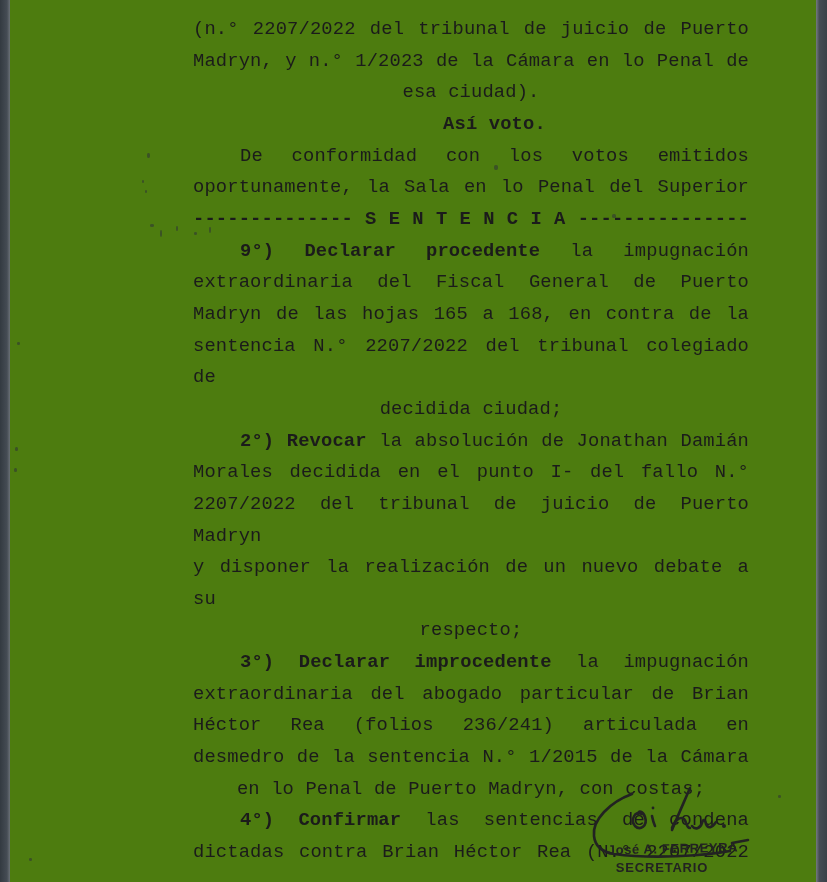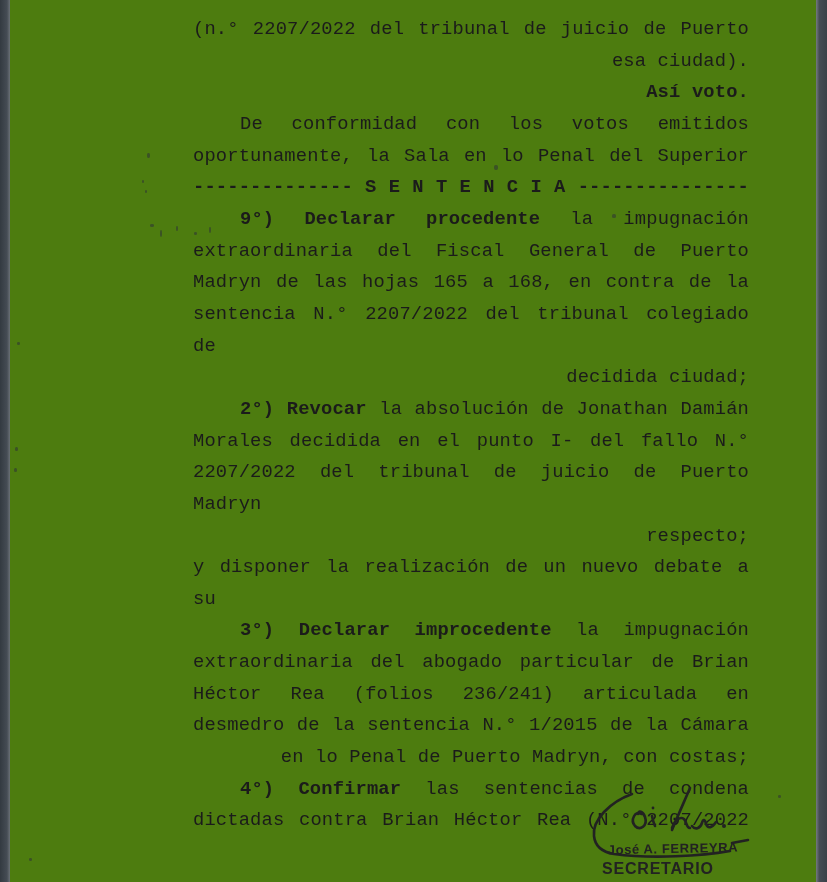--- a/index.html
+++ b/index.html
@@ -24,57 +24,58 @@
   }
   .clip-top {
     height:10px; overflow:hidden; position:relative;
   }
   .clip-top .ln { margin-top:-24px; }
   .body-lines { margin-top:4px; }
   .ln {
     font-size:18.8px;
     line-height:31.65px;
     white-space:normal;
-    text-align:right;
+    text-align:center;
     letter-spacing:0.15px;
   }
   .ln.j { text-align:justify; text-align-last:justify; }
   .ln.ind { text-indent:47px; }
   .b { font-weight:bold; }
   
   .sig-svg { position:absolute; left:572px; top:786px; pointer-events:none; z-index:3; }
   .sig-name {
     position:absolute; left:598px; top:841px; width:150px;
     font-family:"Liberation Sans", sans-serif;
     font-weight:bold; font-size:13px; letter-spacing:0.6px;
     text-align:center; transform:rotate(-1.2deg); color:#222; z-index:2;
   }
   .sig-role {
     position:absolute; left:602px; top:860px; width:120px;
     font-family:"Liberation Sans", sans-serif;
-    font-weight:bold; font-size:16px; letter-spacing:0.8px;
-    text-align:left; color:#222; z-index:2;
+    font-weight:bold; font-size:13px; letter-spacing:0.8px;
+    text-align:center; color:#222; z-index:2;
   }
   .speck { position:absolute; background:rgba(45,50,56,0.55); border-radius:40%; z-index:1; }
 </style>
 </head>
 <body>
 
 <div class="page">
 
   <div class="scan-edge-left"></div>
   <div class="scan-edge-right"></div>
 
   <div class="doc">
     <div class="clip-top">
       <div class="ln"><span>sentenciado en la causa</span></div>
     </div>
     <div class="body-lines">
         <div>
           <div class="ln j"><span>(n.° 2207/2022 del tribunal de juicio de Puerto</span></div>
+          <div class="ln j"><span>Madryn, y n.° 1/2023 de la Cámara en lo Penal de</span></div>
           <div class="ln"><span>esa ciudad).</span></div>
         </div>
         <div>
           <div class="ln ind"><span class="b">Así voto.</span></div>
         </div>
         <div>
           <div class="ln j ind"><span>De conformidad con los votos emitidos</span></div>
           <div class="ln j"><span>oportunamente, la Sala en lo Penal del Superior</span></div>
         </div>
         <div>
@@ -84,22 +85,22 @@
           <div class="ln j ind"><span class="b">9°) Declarar procedente</span><span> la impugnación</span></div>
           <div class="ln j"><span>extraordinaria del Fiscal General de Puerto</span></div>
           <div class="ln j"><span>Madryn de las hojas 165 a 168, en contra de la</span></div>
           <div class="ln j"><span>sentencia N.° 2207/2022 del tribunal colegiado de</span></div>
           <div class="ln"><span>decidida ciudad;</span></div>
         </div>
         <div>
           <div class="ln j ind"><span class="b">2°) Revocar</span><span> la absolución de Jonathan Damián</span></div>
           <div class="ln j"><span>Morales decidida en el punto I- del fallo N.°</span></div>
           <div class="ln j"><span>2207/2022 del tribunal de juicio de Puerto Madryn</span></div>
+          <div class="ln j"><span>y disponer la realización de un nuevo debate a su</span></div>
           <div class="ln"><span>respecto;</span></div>
-          <div class="ln j"><span>y disponer la realización de un nuevo debate a su</span></div>
         </div>
         <div>
           <div class="ln j ind"><span class="b">3°) Declarar improcedente</span><span> la impugnación</span></div>
           <div class="ln j"><span>extraordinaria del abogado particular de Brian</span></div>
           <div class="ln j"><span>Héctor Rea (folios 236/241) articulada en</span></div>
           <div class="ln j"><span>desmedro de la sentencia N.° 1/2015 de la Cámara</span></div>
           <div class="ln"><span>en lo Penal de Puerto Madryn, con costas;</span></div>
         </div>
         <div>
           <div class="ln j ind"><span class="b">4°) Confirmar</span><span> las sentencias de condena</span></div>

